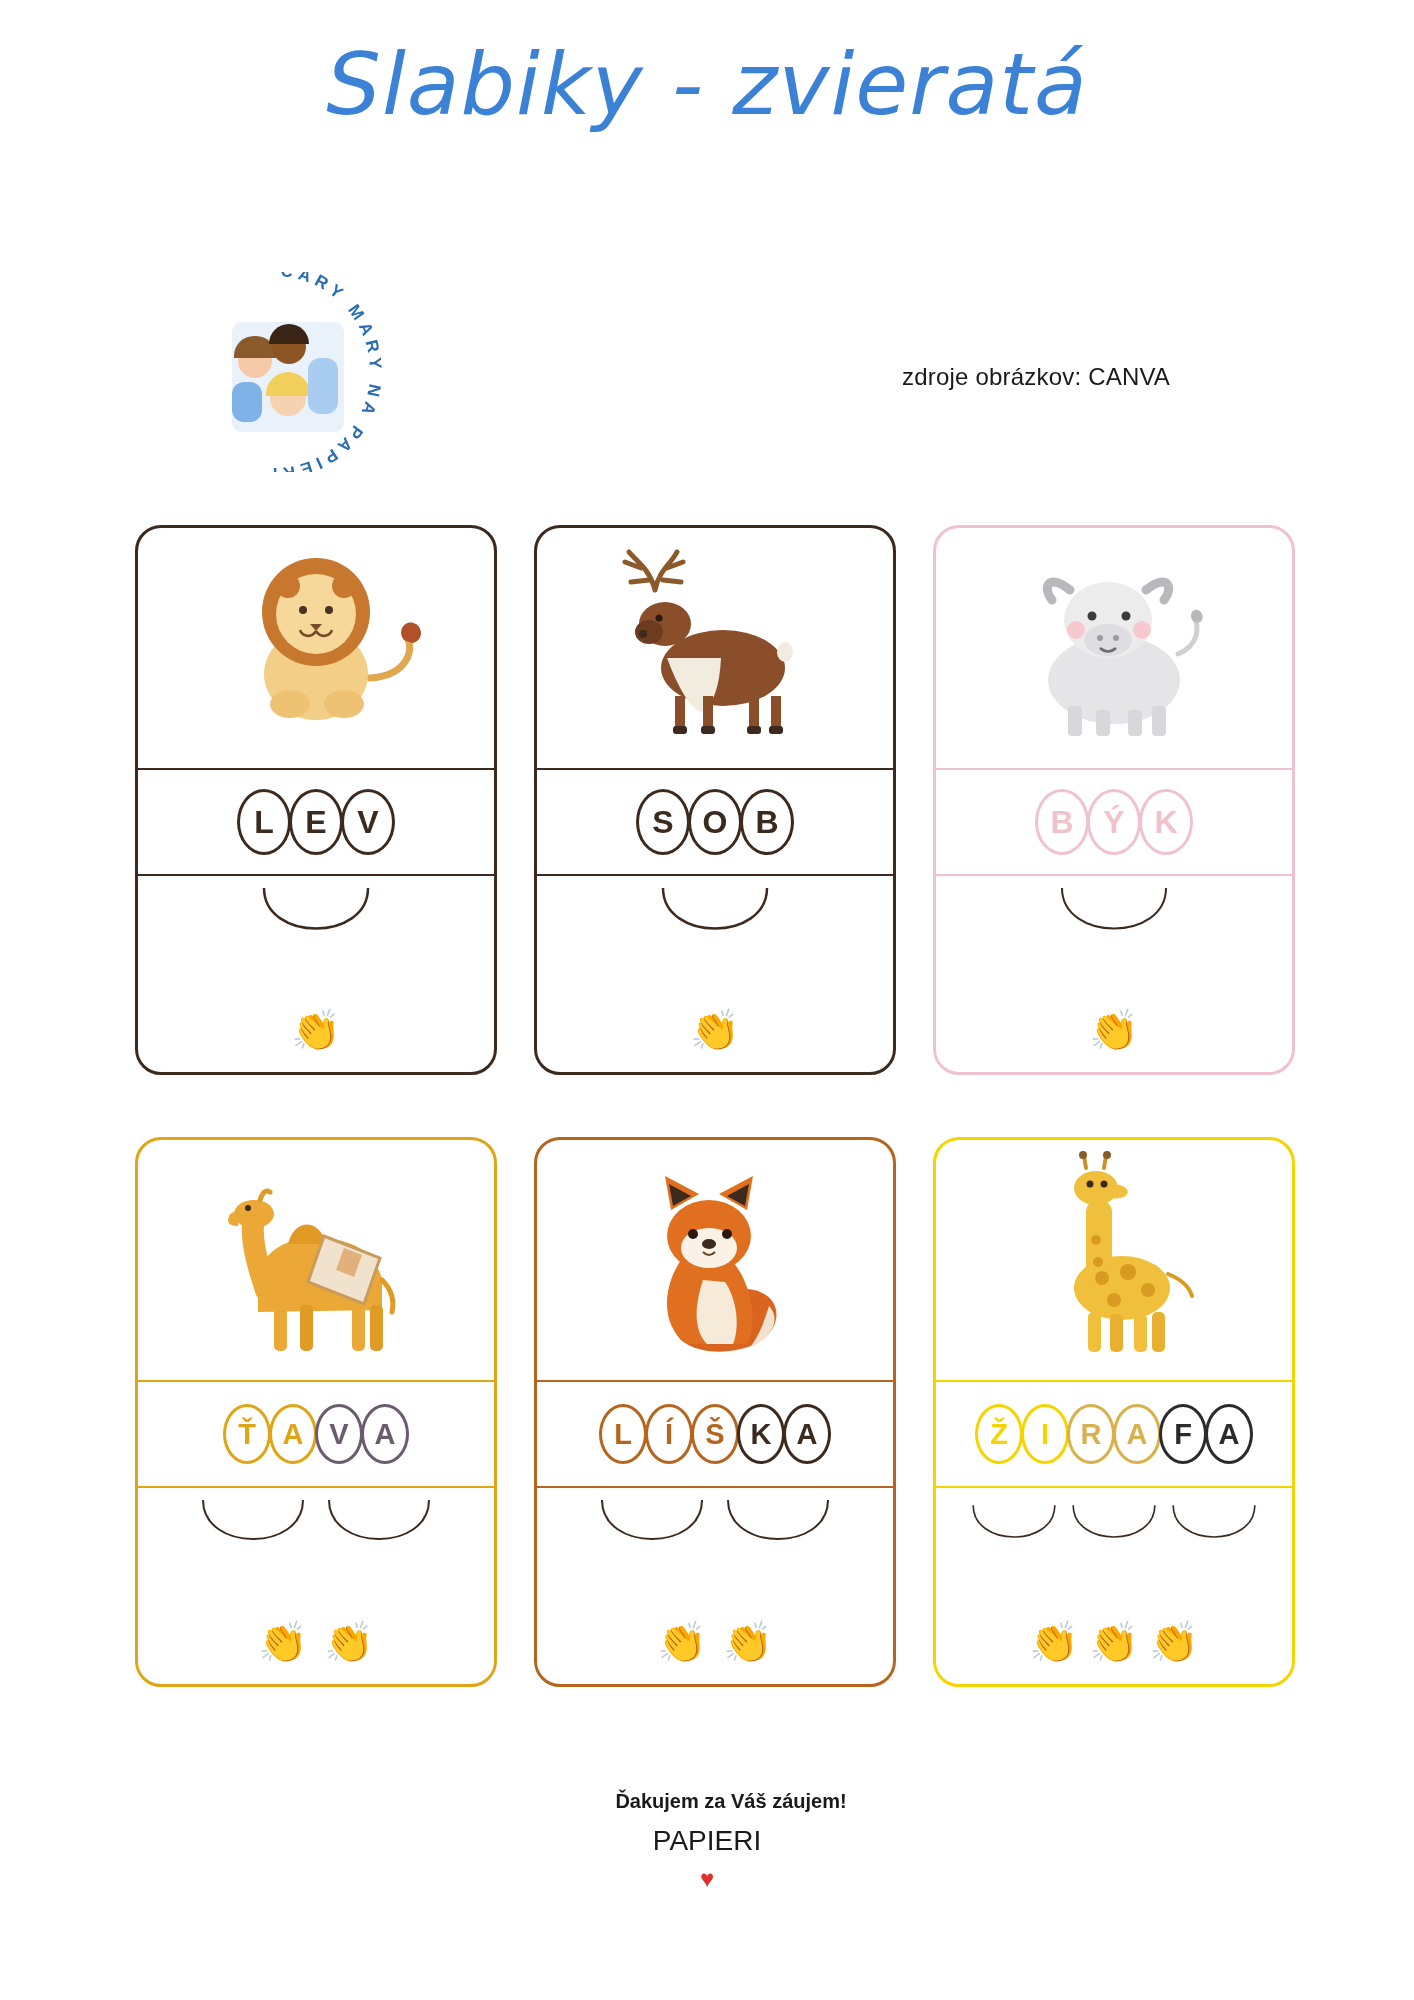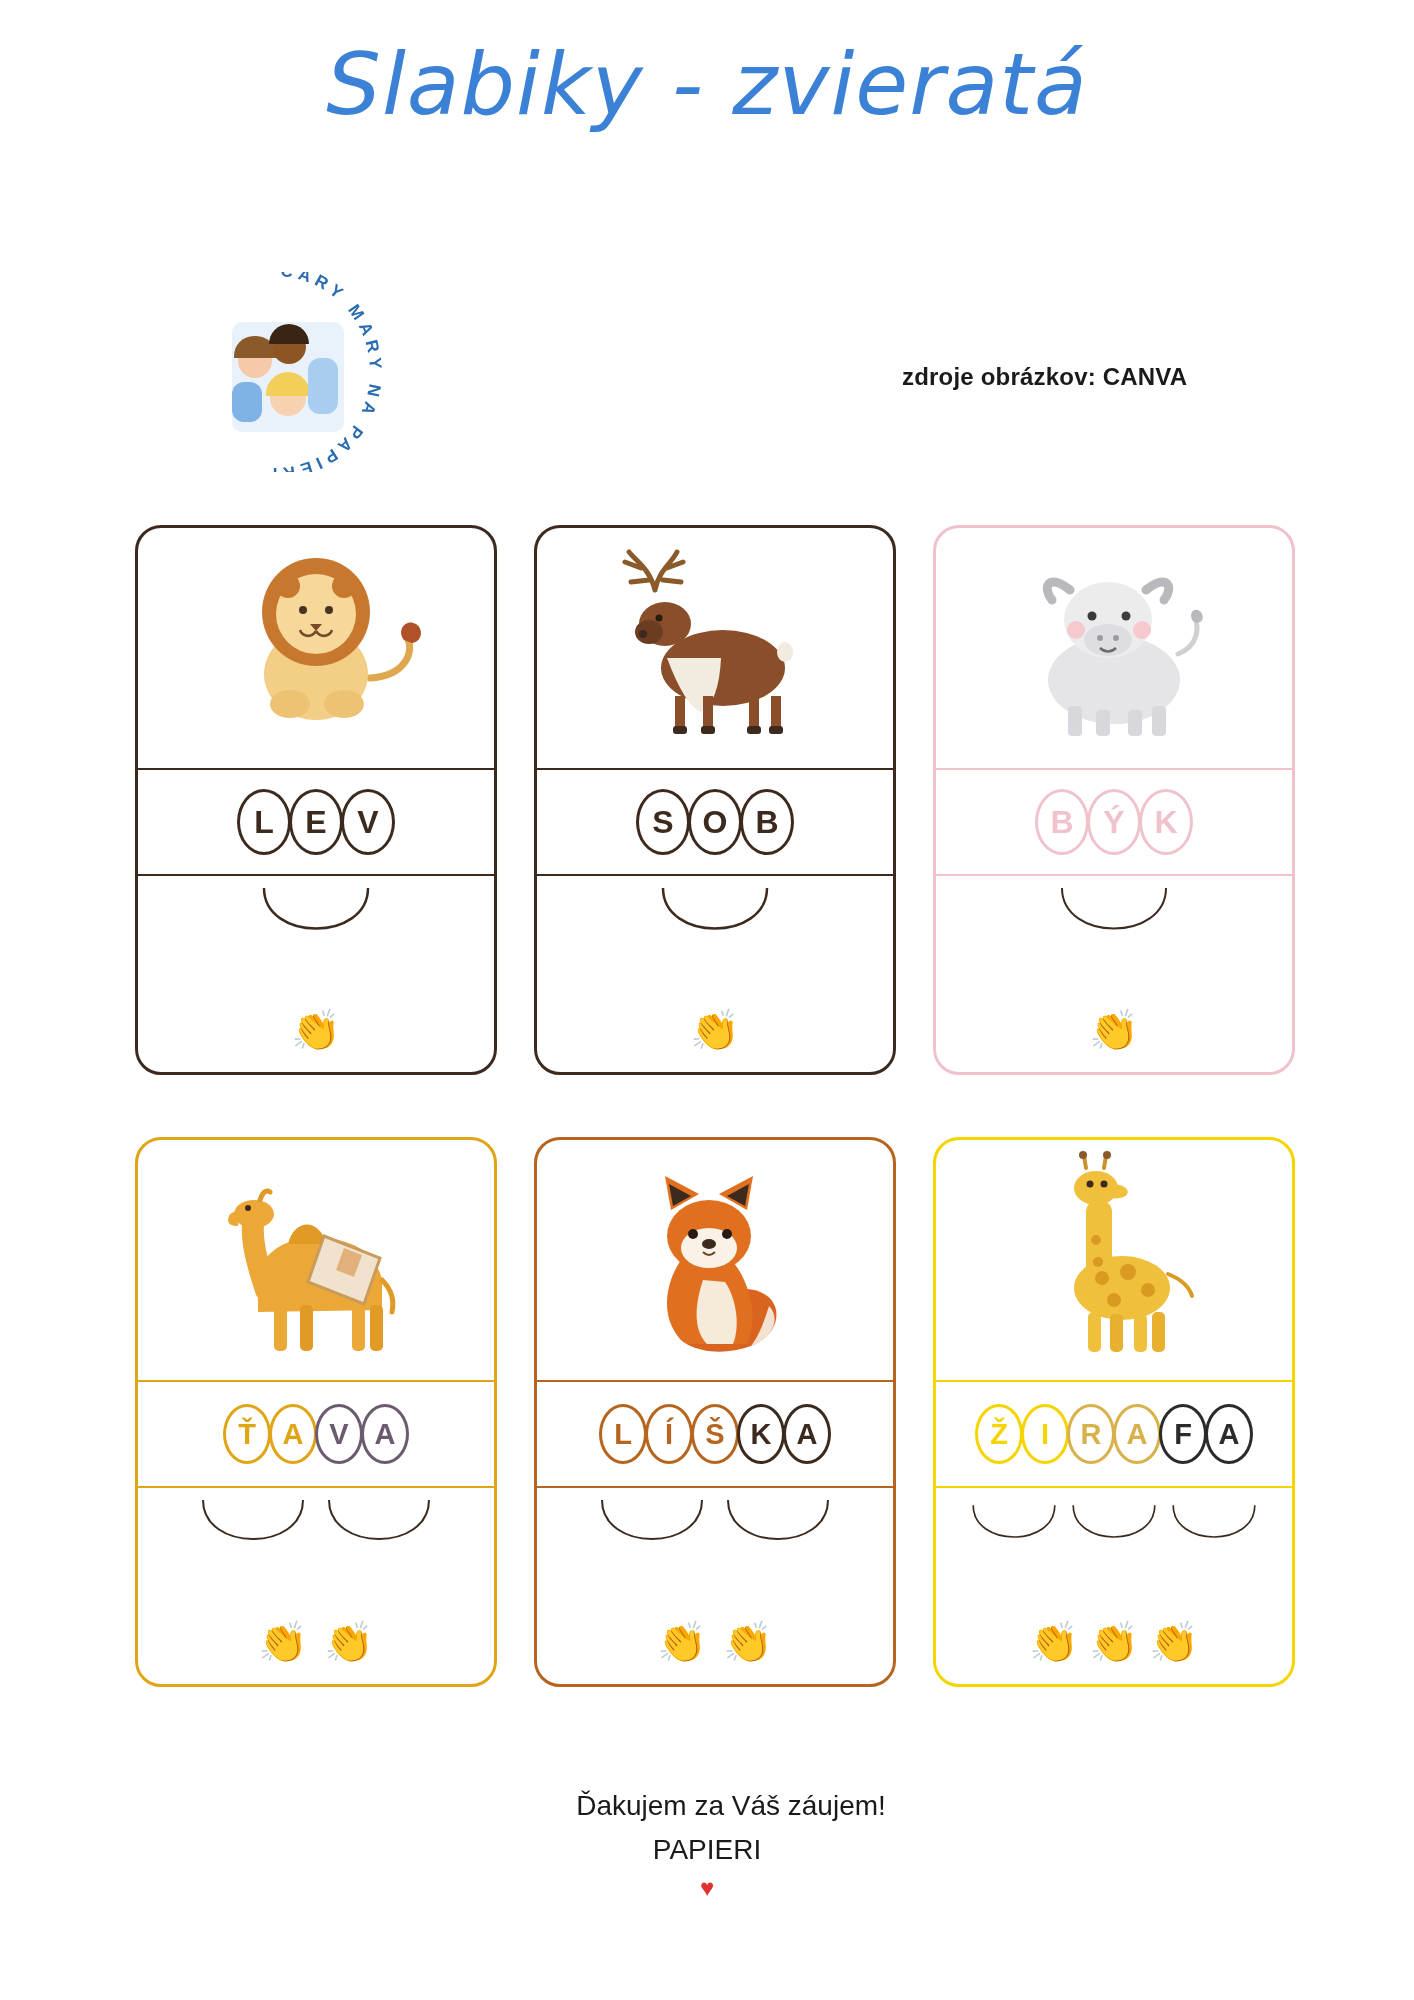--- a/index.html
+++ b/index.html
@@ -49,21 +49,21 @@
   }
   .kid { position: absolute; border-radius: 50%; }
   .kid-head { border-radius: 50%; }
 
   .source-note {
     position: absolute;
     left: 902px;
     top: 363px;
     font-size: 24px;
     color: #1a1a1a;
-    font-weight: 700;
+    font-weight: 400;
     letter-spacing: .2px;
   }
 
   
   .grid {
     position: absolute;
     left: 135px;
     top: 525px;
     width: 1160px;
   }
@@ -138,21 +138,21 @@
     line-height: 1;
   }
 
   
   .footer {
     position: absolute;
     left: 0; right: 0;
     top: 1790px;
     text-align: center;
   }
-  .footer .thanks { font-size: 28px; color: #1a1a1a; font-weight: 400; padding-left: 48px; }
+  .footer .thanks { font-size: 20px; color: #1a1a1a; font-weight: 700; padding-left: 48px; }
   .footer .name { font-size: 28px; color: #1a1a1a; margin-top: 12px; font-weight: 500; }
   .footer .heart { font-size: 24px; color: #e03131; margin-top: 8px; }
 </style>
 </head>
 <body>
 
 <div class="title">Slabiky - zvieratá</div>
 
 <div class="logo-wrap">
   <svg class="logo-text-svg" width="258" height="200" viewBox="0 0 258 200">

